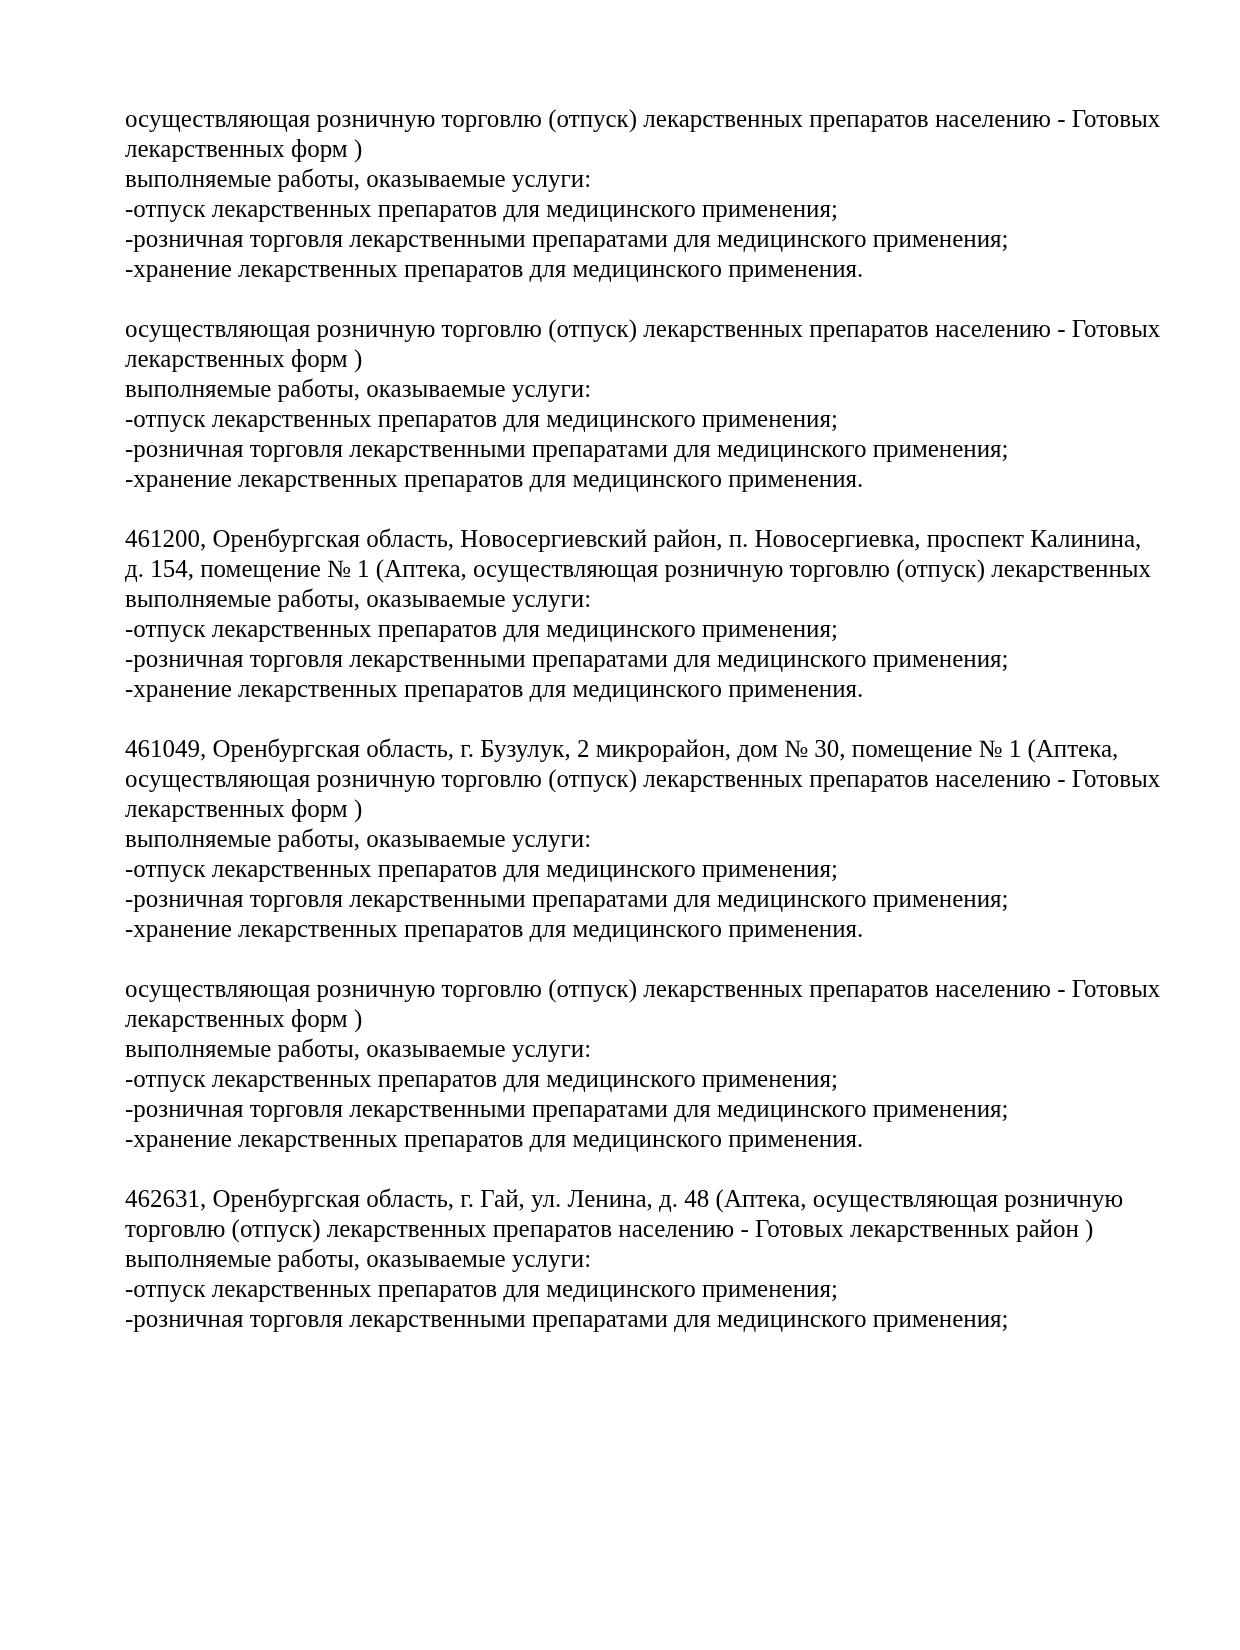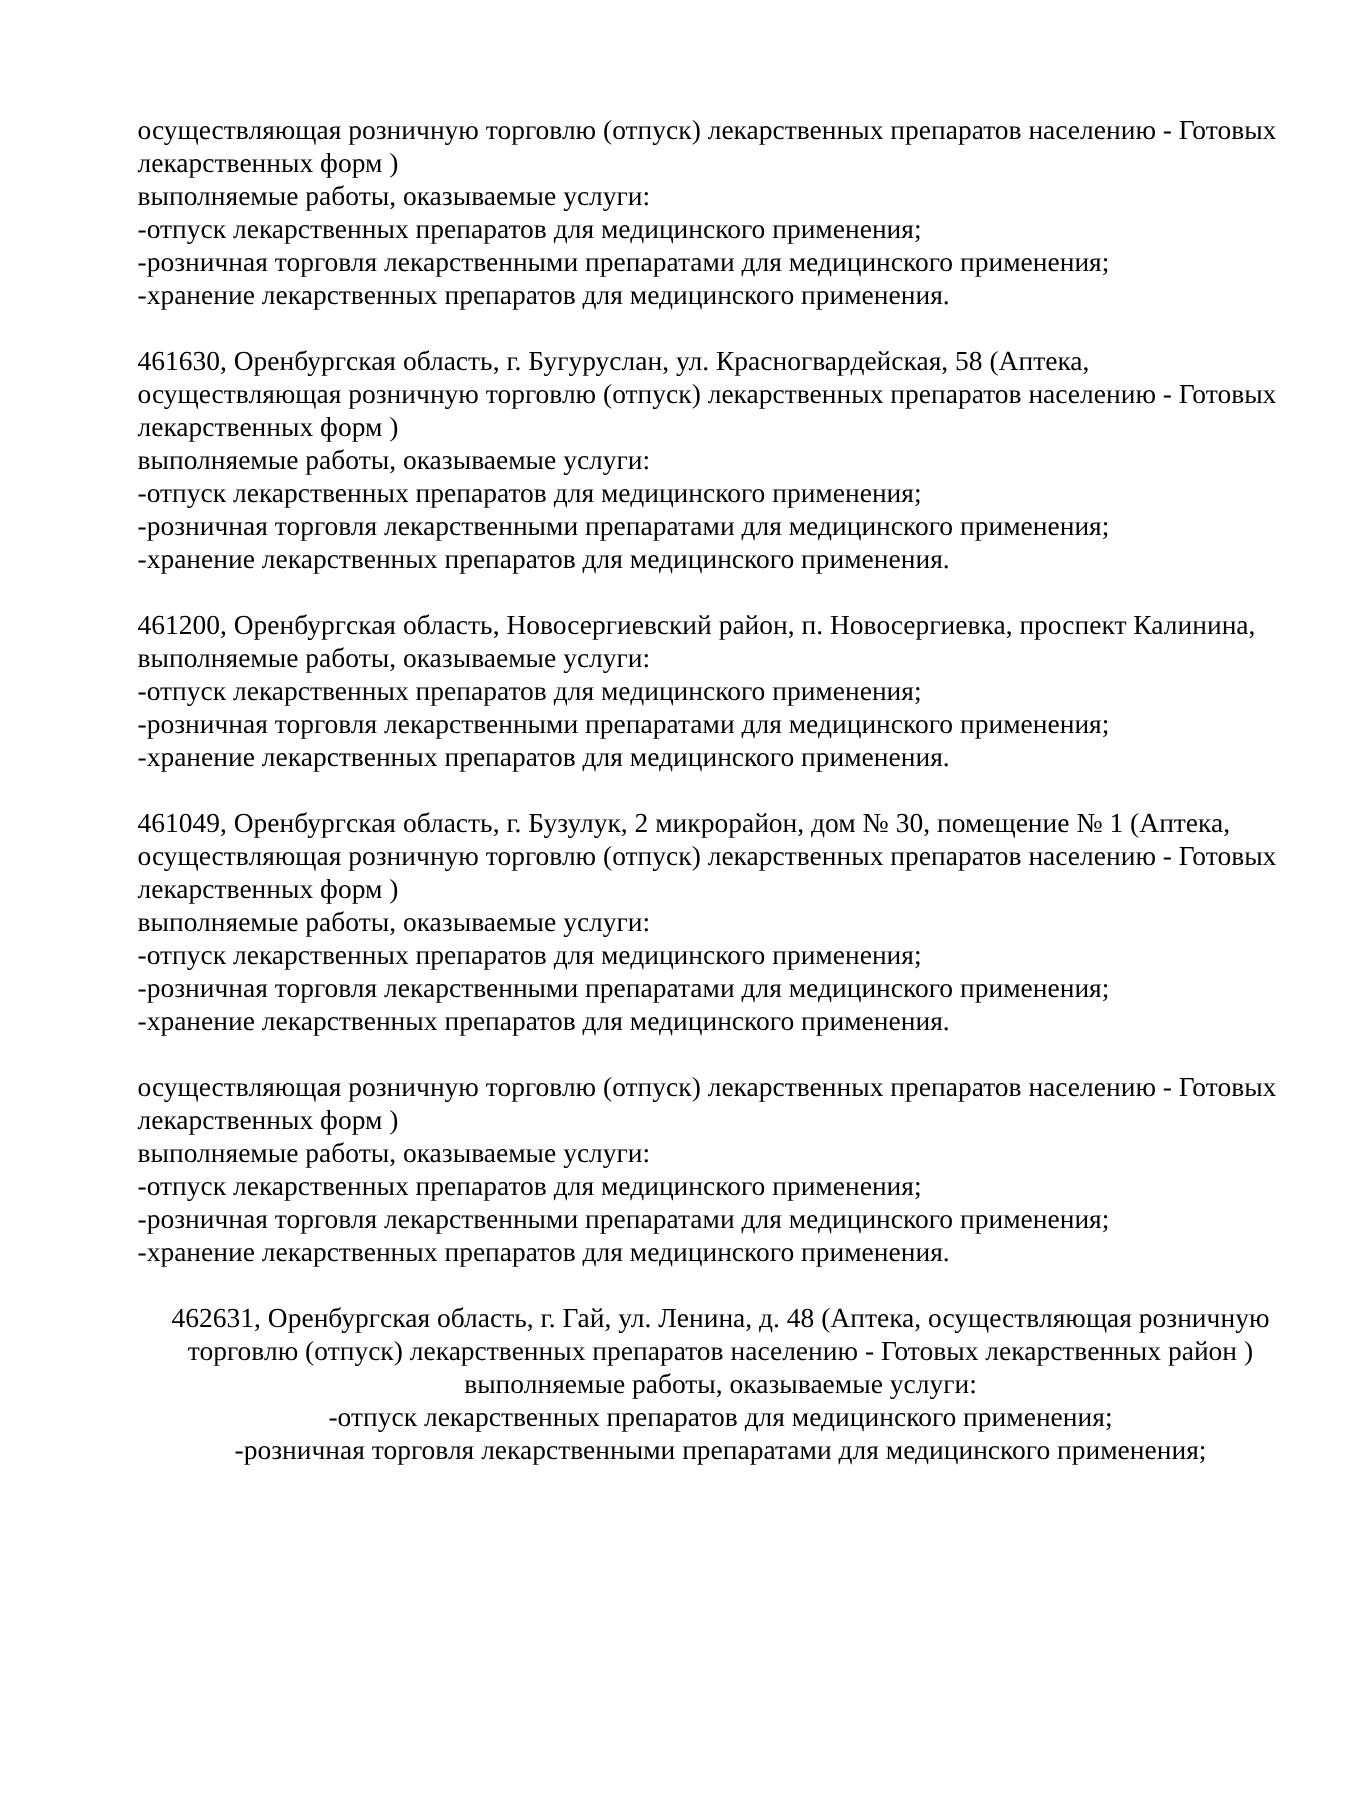--- a/index.html
+++ b/index.html
@@ -21,21 +21,20 @@
     left: 125px;
     top: 104px;
     width: 1060px;
   }
   .block {
     margin: 0 0 30px 0;
     padding: 0;
   }
   .block:last-child {
     margin-bottom: 0;
-    text-align: center;
   }
   .line {
     font-size: 25px;
     line-height: 30px;
     white-space: nowrap;
     letter-spacing: 0;
   }
 </style>
 </head>
 <body>
@@ -46,31 +45,31 @@
     <div class="block">
       <div class="line">осуществляющая розничную торговлю (отпуск) лекарственных препаратов населению - Готовых</div>
       <div class="line">лекарственных форм )</div>
       <div class="line">выполняемые работы, оказываемые услуги:</div>
       <div class="line">-отпуск лекарственных препаратов для медицинского применения;</div>
       <div class="line">-розничная торговля лекарственными препаратами для медицинского применения;</div>
       <div class="line">-хранение лекарственных препаратов для медицинского применения.</div>
     </div>
 
     <div class="block">
-      <div class="line">461630, Оренбургская область, г. Бугуруслан, ул. Красногвардейская, 58 (Аптека,</div>
       <div class="line">осуществляющая розничную торговлю (отпуск) лекарственных препаратов населению - Готовых</div>
       <div class="line">лекарственных форм )</div>
       <div class="line">выполняемые работы, оказываемые услуги:</div>
       <div class="line">-отпуск лекарственных препаратов для медицинского применения;</div>
       <div class="line">-розничная торговля лекарственными препаратами для медицинского применения;</div>
       <div class="line">-хранение лекарственных препаратов для медицинского применения.</div>
     </div>
 
     <div class="block">
       <div class="line">461200, Оренбургская область, Новосергиевский район, п. Новосергиевка, проспект Калинина,</div>
+      <div class="line">д. 154, помещение № 1 (Аптека, осуществляющая розничную торговлю (отпуск) лекарственных</div>
       <div class="line">выполняемые работы, оказываемые услуги:</div>
       <div class="line">-отпуск лекарственных препаратов для медицинского применения;</div>
       <div class="line">-розничная торговля лекарственными препаратами для медицинского применения;</div>
       <div class="line">-хранение лекарственных препаратов для медицинского применения.</div>
     </div>
 
     <div class="block">
       <div class="line">461049, Оренбургская область, г. Бузулук, 2 микрорайон, дом № 30, помещение № 1 (Аптека,</div>
       <div class="line">осуществляющая розничную торговлю (отпуск) лекарственных препаратов населению - Готовых</div>
       <div class="line">лекарственных форм )</div>

